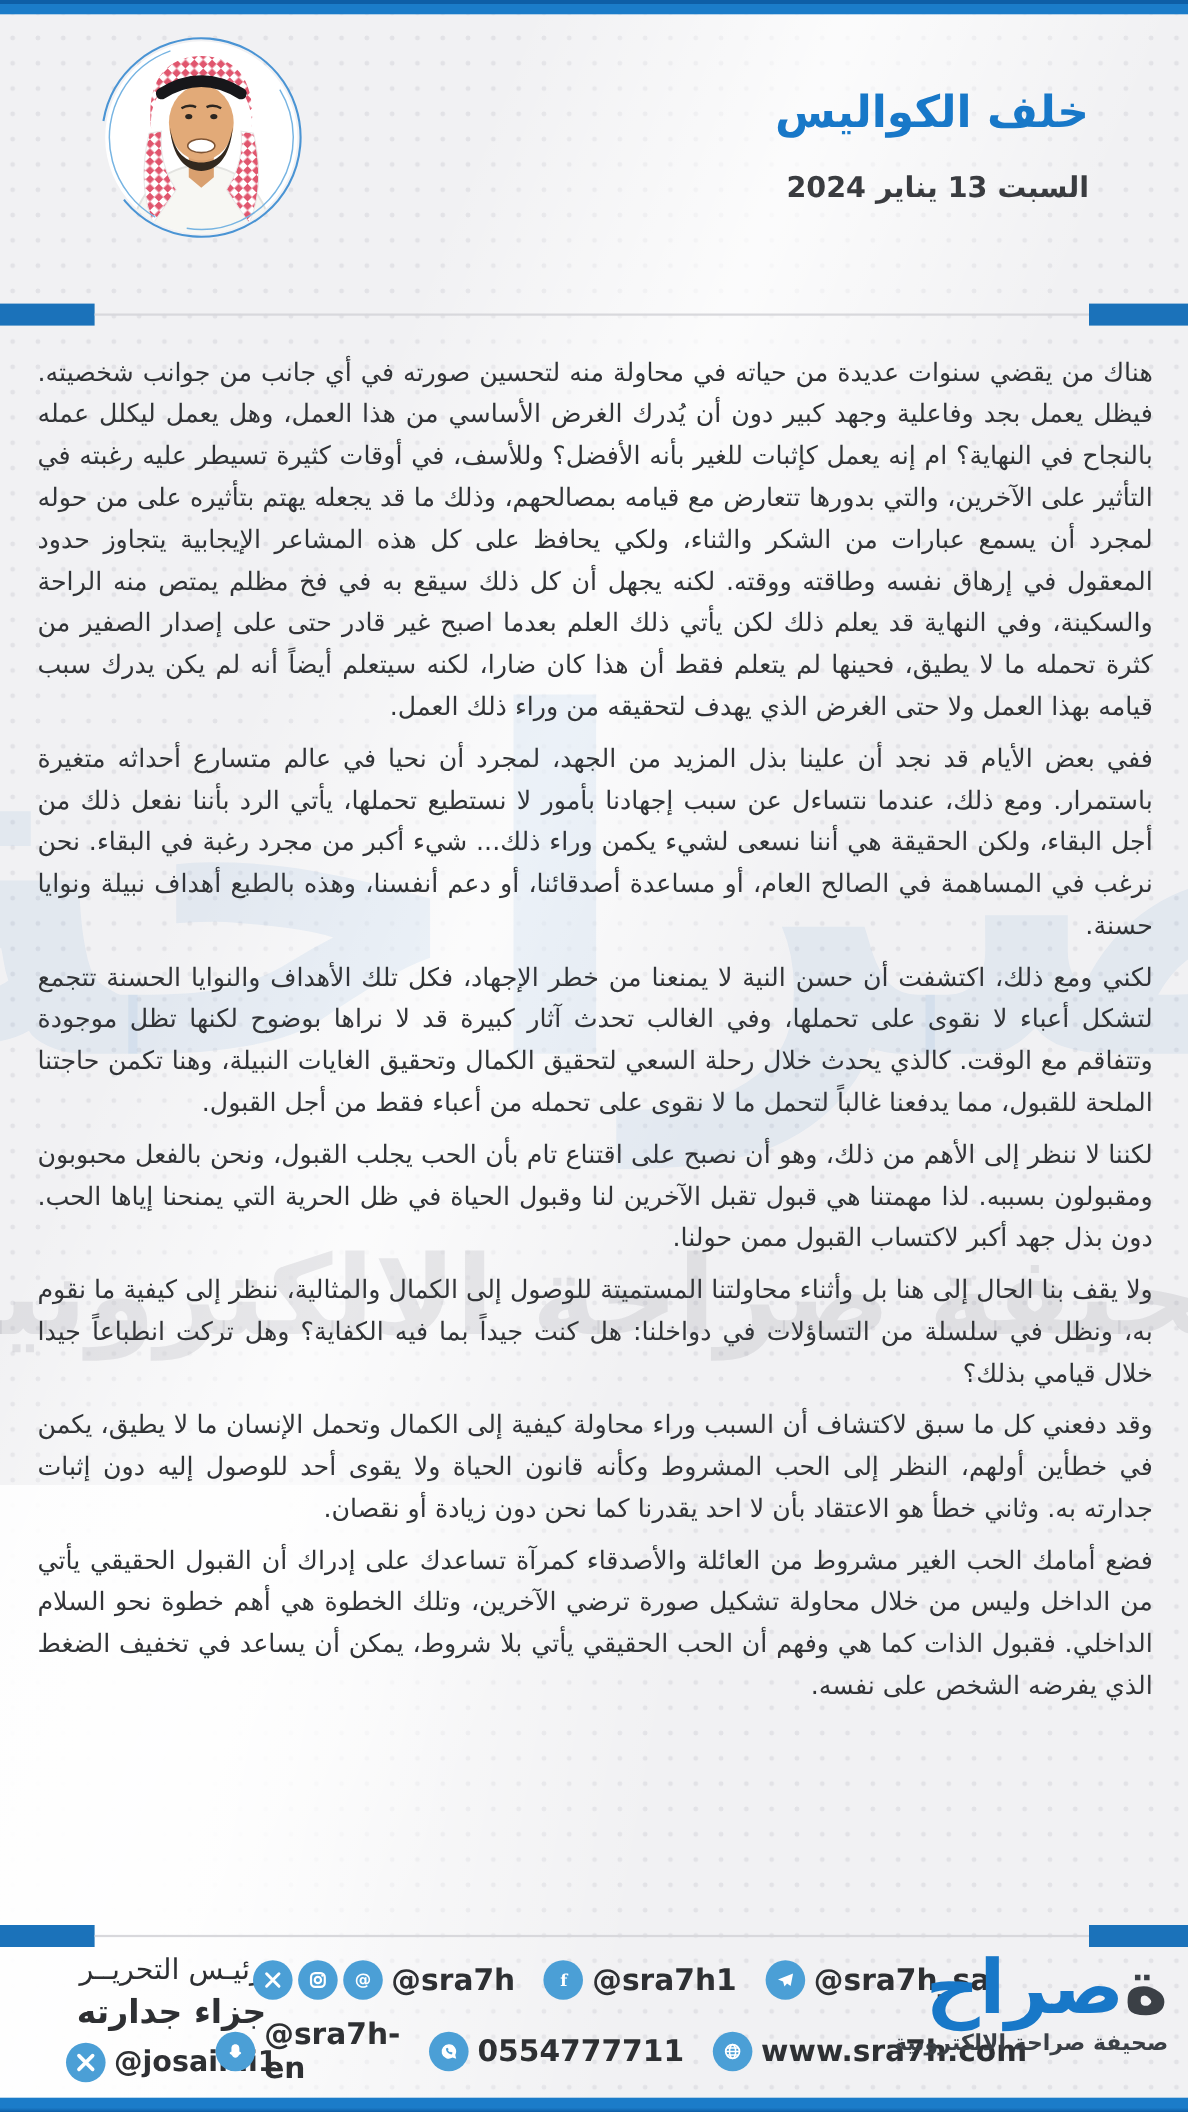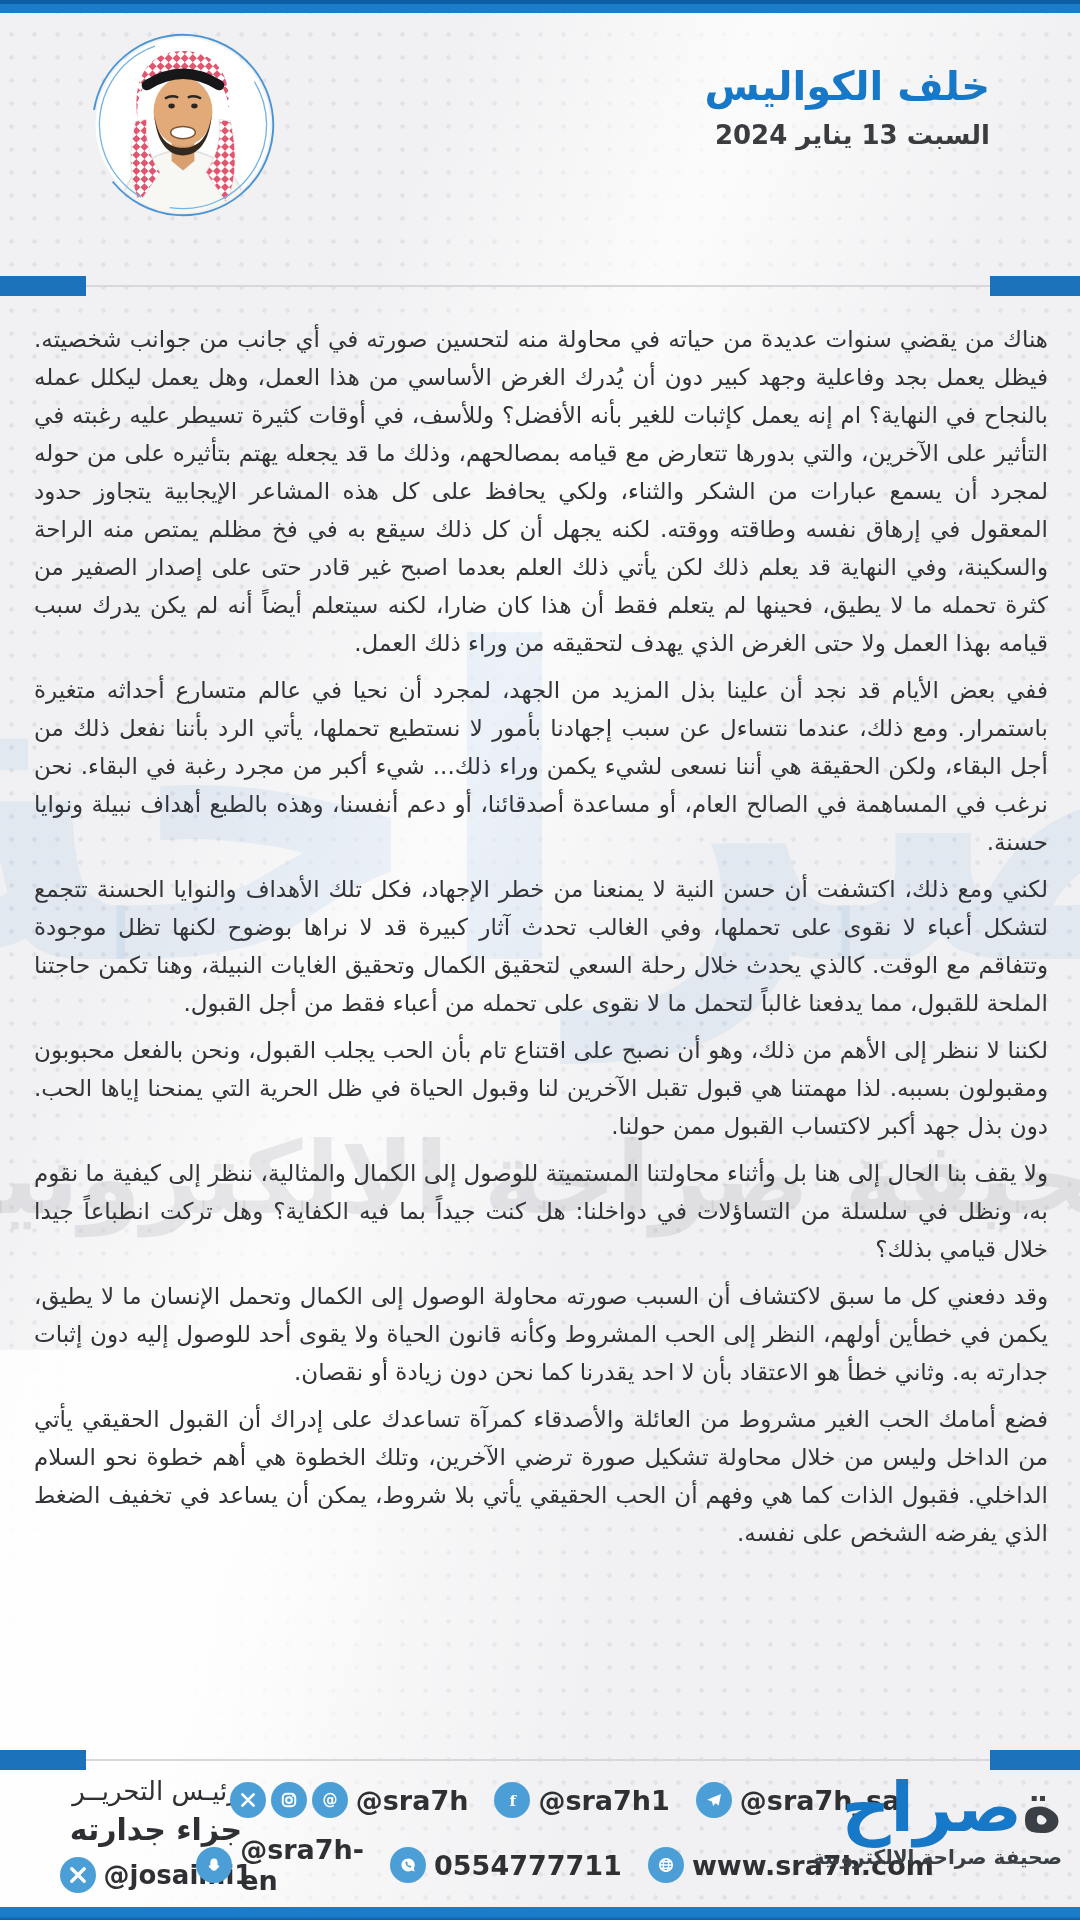--- a/index.html
+++ b/index.html
@@ -14,24 +14,24 @@
     background:linear-gradient(112deg, rgba(255,255,255,0) 26%, rgba(255,255,255,0.75) 42%, rgba(255,255,255,0) 58%);}
   .swoosh2{position:absolute;left:0;right:0;top:1350px;height:570px;pointer-events:none;z-index:0;
     background:linear-gradient(100deg, rgba(255,255,255,0.85) 20%, rgba(255,255,255,0) 55%);}
   .topbar,.bottombar{position:absolute;left:0;right:0;height:13px;z-index:3;
     background:linear-gradient(#0e5ea6 0%, #0e5ea6 30%, #1b7cc9 30%, #1b7cc9 100%);}
   .topbar{top:0;}
   .bottombar{bottom:0;background:linear-gradient(#1b7cc9 0%, #1b7cc9 70%, #0e5ea6 100%);}
 
   
   .photo{position:absolute;left:88px;top:30px;width:190px;height:190px;z-index:2;}
-  .head-text{position:absolute;right:90px;top:64px;text-align:right;direction:rtl;z-index:2;}
+  .head-text{position:absolute;right:90px;top:80px;text-align:right;direction:rtl;z-index:2;}
   .head-title{font-size:40px;font-weight:bold;color:#1878c8;line-height:1.1;}
   .head-author{margin-top:34px;font-size:28px;font-weight:bold;color:#2b2d31;}
-  .head-date{margin-top:12px;font-size:26px;font-weight:600;color:#3a3c40;}
+  .head-date{margin-top:32px;font-size:26px;font-weight:600;color:#3a3c40;}
 
   
   .divider{position:absolute;left:0;right:0;height:20px;display:flex;align-items:center;z-index:2;}
   .divider .block-l{width:86px;height:20px;background:#1b72ba;}
   .divider .block-r{width:90px;height:20px;background:#1b72ba;}
   .divider .line{flex:1;height:2px;background:#d8d8dc;}
   .divider.d1{top:276px;}
   .divider.d2{top:1750px;}
 
   
@@ -118,21 +118,21 @@
     <div class="line"></div>
     <div class="block-r"></div>
   </div>
 
   <div class="article">
     <p>هناك من يقضي سنوات عديدة من حياته في محاولة منه لتحسين صورته في أي جانب من جوانب شخصيته. فيظل يعمل بجد وفاعلية وجهد كبير دون أن يُدرك الغرض الأساسي من هذا العمل، وهل يعمل ليكلل عمله بالنجاح في النهاية؟ ام إنه يعمل كإثبات للغير بأنه الأفضل؟ وللأسف، في أوقات كثيرة تسيطر عليه رغبته في التأثير على الآخرين، والتي بدورها تتعارض مع قيامه بمصالحهم، وذلك ما قد يجعله يهتم بتأثيره على من حوله لمجرد أن يسمع عبارات من الشكر والثناء، ولكي يحافظ على كل هذه المشاعر الإيجابية يتجاوز حدود المعقول في إرهاق نفسه وطاقته ووقته. لكنه يجهل أن كل ذلك سيقع به في فخ مظلم يمتص منه الراحة والسكينة، وفي النهاية قد يعلم ذلك لكن يأتي ذلك العلم بعدما اصبح غير قادر حتى على إصدار الصفير من كثرة تحمله ما لا يطيق، فحينها لم يتعلم فقط أن هذا كان ضارا، لكنه سيتعلم أيضاً أنه لم يكن يدرك سبب قيامه بهذا العمل ولا حتى الغرض الذي يهدف لتحقيقه من وراء ذلك العمل.</p>
     <p>ففي بعض الأيام قد نجد أن علينا بذل المزيد من الجهد، لمجرد أن نحيا في عالم متسارع أحداثه متغيرة باستمرار. ومع ذلك، عندما نتساءل عن سبب إجهادنا بأمور لا نستطيع تحملها، يأتي الرد بأننا نفعل ذلك من أجل البقاء، ولكن الحقيقة هي أننا نسعى لشيء يكمن وراء ذلك... شيء أكبر من مجرد رغبة في البقاء. نحن نرغب في المساهمة في الصالح العام، أو مساعدة أصدقائنا، أو دعم أنفسنا، وهذه بالطبع أهداف نبيلة ونوايا حسنة.</p>
     <p>لكني ومع ذلك، اكتشفت أن حسن النية لا يمنعنا من خطر الإجهاد، فكل تلك الأهداف والنوايا الحسنة تتجمع لتشكل أعباء لا نقوى على تحملها، وفي الغالب تحدث آثار كبيرة قد لا نراها بوضوح لكنها تظل موجودة وتتفاقم مع الوقت. كالذي يحدث خلال رحلة السعي لتحقيق الكمال وتحقيق الغايات النبيلة، وهنا تكمن حاجتنا الملحة للقبول، مما يدفعنا غالباً لتحمل ما لا نقوى على تحمله من أعباء فقط من أجل القبول.</p>
     <p>لكننا لا ننظر إلى الأهم من ذلك، وهو أن نصبح على اقتناع تام بأن الحب يجلب القبول، ونحن بالفعل محبوبون ومقبولون بسببه. لذا مهمتنا هي قبول تقبل الآخرين لنا وقبول الحياة في ظل الحرية التي يمنحنا إياها الحب. دون بذل جهد أكبر لاكتساب القبول ممن حولنا.</p>
     <p>ولا يقف بنا الحال إلى هنا بل وأثناء محاولتنا المستميتة للوصول إلى الكمال والمثالية، ننظر إلى كيفية ما نقوم به، ونظل في سلسلة من التساؤلات في دواخلنا: هل كنت جيداً بما فيه الكفاية؟ وهل تركت انطباعاً جيدا خلال قيامي بذلك؟</p>
-    <p>وقد دفعني كل ما سبق لاكتشاف أن السبب صورته محاولة الوصول إلى الكمال وتحمل الإنسان ما لا يطيق،  يكمن في خطأين أولهم، النظر إلى الحب المشروط وكأنه قانون الحياة ولا يقوى أحد للوصول إليه دون إثبات جدارته به. وثاني خطأ هو الاعتقاد بأن لا احد يقدرنا كما نحن دون زيادة أو نقصان.</p>
+    <p>وقد دفعني كل ما سبق لاكتشاف أن السبب وراء محاولة كيفية إلى الكمال وتحمل الإنسان ما لا يطيق،  يكمن في خطأين أولهم، النظر إلى الحب المشروط وكأنه قانون الحياة ولا يقوى أحد للوصول إليه دون إثبات جدارته به. وثاني خطأ هو الاعتقاد بأن لا احد يقدرنا كما نحن دون زيادة أو نقصان.</p>
     <p>فضع أمامك الحب الغير مشروط من العائلة والأصدقاء كمرآة تساعدك على إدراك أن القبول الحقيقي يأتي من الداخل وليس من خلال محاولة تشكيل صورة ترضي الآخرين، وتلك الخطوة هي أهم خطوة نحو السلام الداخلي. فقبول الذات كما هي وفهم أن الحب الحقيقي يأتي بلا شروط، يمكن أن يساعد في تخفيف الضغط الذي يفرضه الشخص على نفسه.</p>
   </div>
 
   <div class="divider d2">
     <div class="block-l"></div>
     <div class="line"></div>
     <div class="block-r"></div>
   </div>
 
   <div class="footer">

